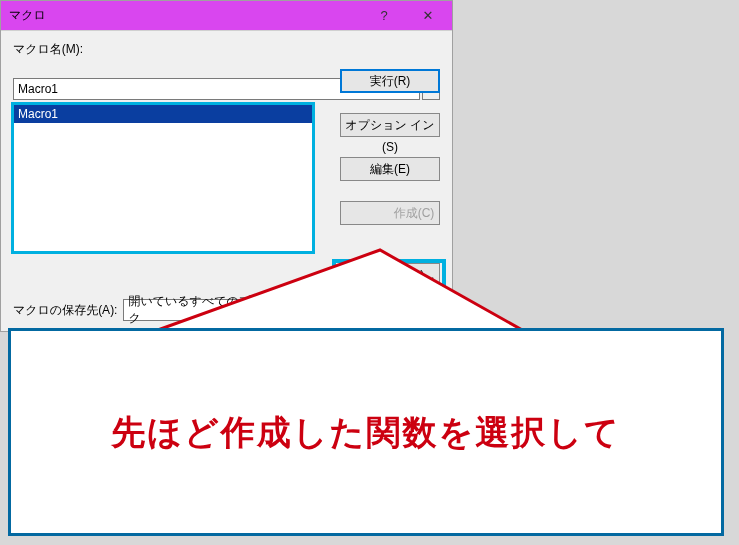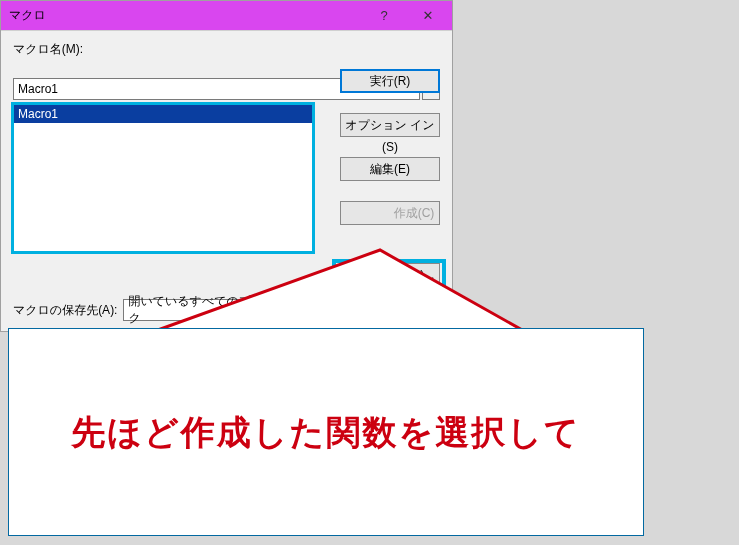--- a/index.html
+++ b/index.html
@@ -88,22 +88,22 @@
     width:150px; height:22px; border:1px solid #7a7a7a; background:#fff;
     display:flex; align-items:center; padding:0 4px; font-size:12px; position:relative;
   }
   .combo::after { content:"▾"; position:absolute; right:4px; font-size:10px; color:#555; }
   .desc-label { position:absolute; left:12px; top:296px; font-size:12px; }
 
   
   .callout {
     position:absolute;
     left:8px; top:328px;
-    width:636px; height:208px;
-    border:1px solid #0369a1;
+    width:716px; height:208px;
+    border:3px solid #0369a1;
     background:#ffffff;
     display:flex; align-items:center; justify-content:center;
     padding:10px 24px;
   }
   .callout-text {
     color:#cc0010;
     font-size:34px;
     font-weight:600;
     line-height:1.6;
     text-align:left;

